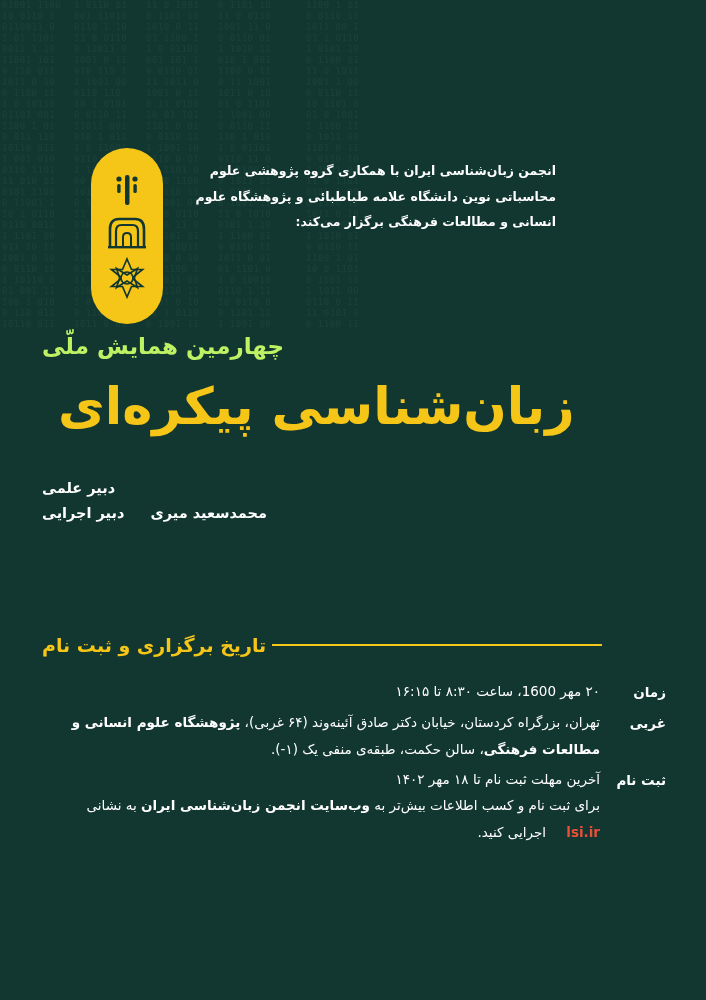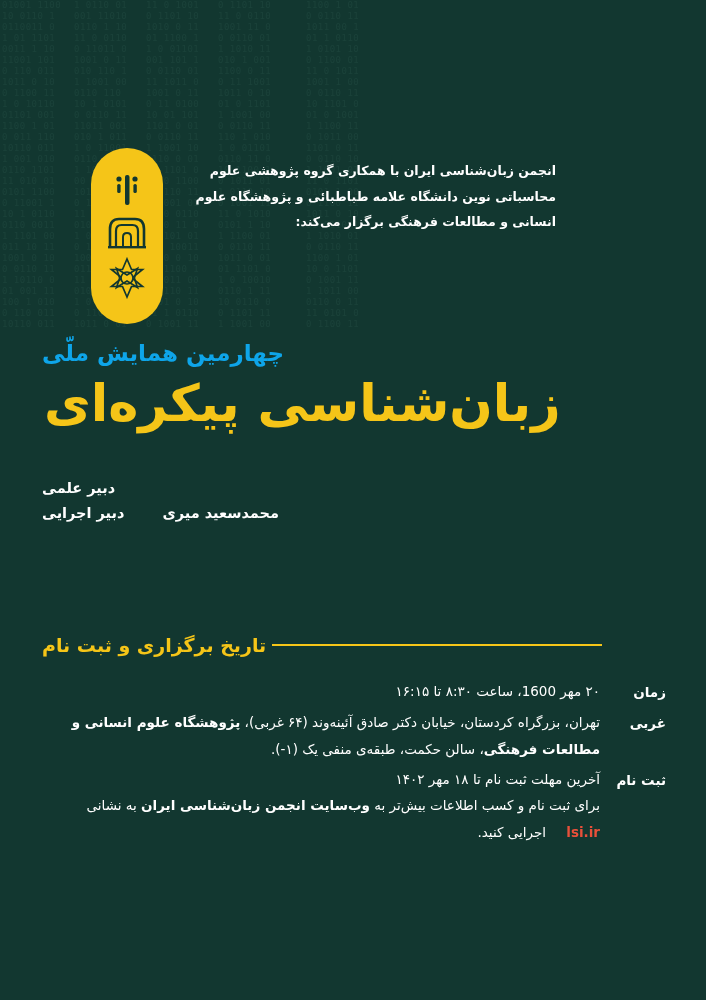--- a/index.html
+++ b/index.html
@@ -71,48 +71,48 @@
   .title-block {
     position: absolute;
     top: 333px;
     right: 40px;
     width: 624px;
     text-align: left;
   }
   .title-small {
     font-size: 23px;
     font-weight: bold;
-    color: #0ea5e9;
+    color: #bef264;
     letter-spacing: 0.3px;
-    margin: 7px 0 6px 0;
+    margin: 0 0 6px 0;
   }
   .title-big {
     font-size: 51px;
     font-weight: bold;
     color: #f5c518;
     line-height: 1.25;
-    margin: 2px;
+    margin: 16px;
     letter-spacing: -0.5px;
   }
 
   
   .chairs {
     position: absolute;
     top: 476px;
     right: 40px;
     width: 624px;
     font-size: 14.5px;
     font-weight: bold;
     color: #ffffff;
     line-height: 1.75;
   }
   .chair-row {
     display: flex;
     justify-content: flex-end;
-    gap: 38px;
+    gap: 26px;
   }
   .chair-role {
     min-width: 74px;
     text-align: left;
     order: 2;
   }
   .chair-name {
     order: 1;
     text-align: left;
     min-width: 128px;

